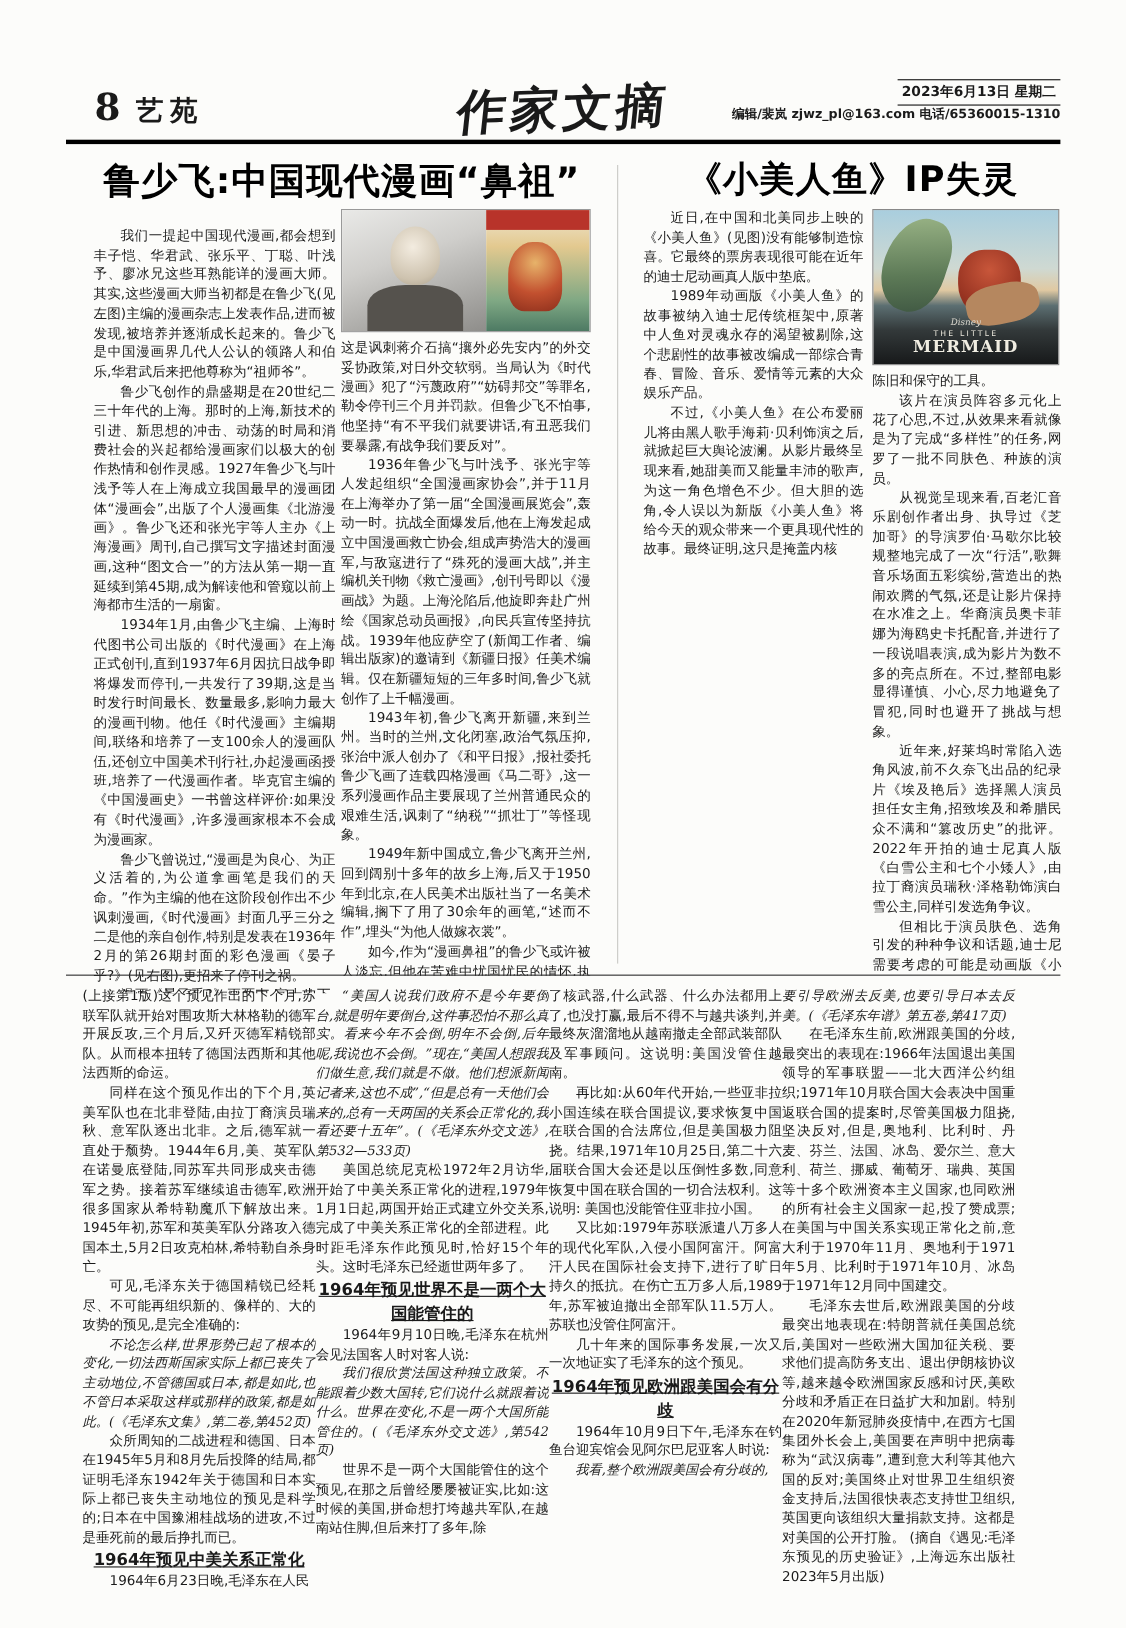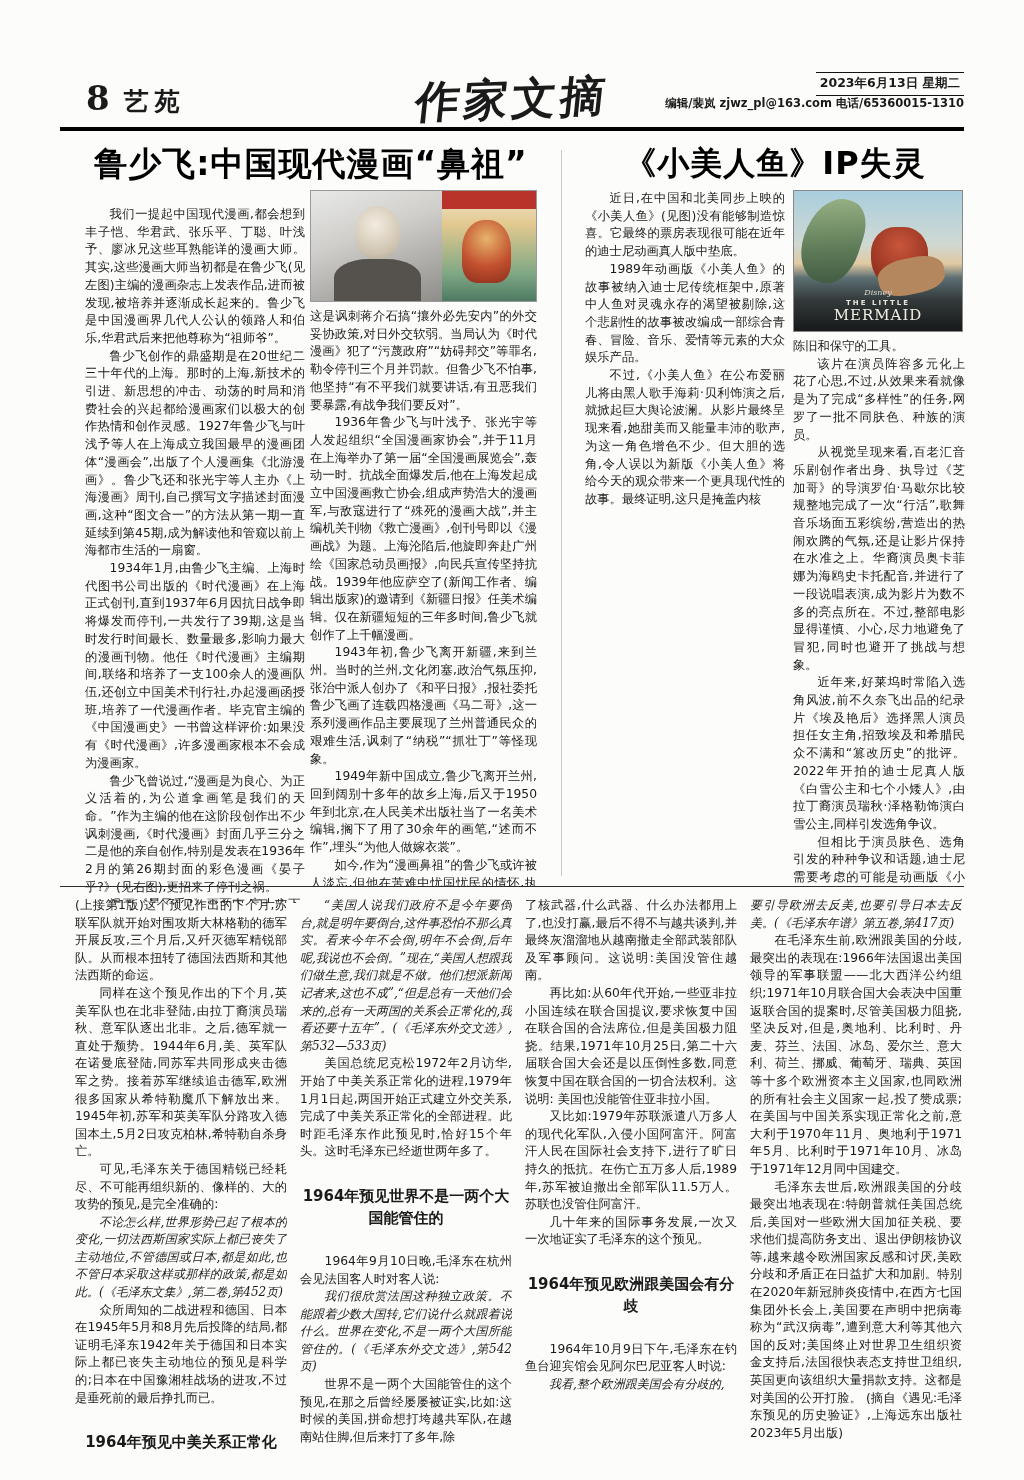--- a/index.html
+++ b/index.html
@@ -21,21 +21,21 @@
   .article{position:absolute;}
   .headline{font-weight:bold;color:#000;text-align:center;white-space:nowrap;}
   .left-art{left:85px;top:142px;width:452px;height:745px;}
   .left-art .headline{font-size:33px;letter-spacing:1px;}
   .right-art{left:585px;top:142px;width:380px;height:745px;}
   .right-art .headline{font-size:32px;letter-spacing:1px;}
   .colbox{position:absolute;overflow:hidden;font-size:12.3px;line-height:17.7px;text-align:justify;}
   .para{text-indent:2em;margin:0;}
   .para.noindent{text-indent:0;}
   .para.quote{font-family:"DejaVu Serif",serif;font-style:italic;font-size:12px;}
-  .subhead{font-weight:bold;font-size:15px;text-align:center;text-indent:0;margin:24px 0;line-height:22px;}
+  .subhead{font-weight:bold;font-size:15px;text-align:center;text-indent:0;margin:0 0;line-height:22px;text-decoration:underline;}
   .v-divider{position:absolute;left:561px;top:150px;height:726px;width:1px;background:#c9c9c5;}
   
   .photo{position:absolute;left:225px;top:48px;width:227px;height:112px;display:flex;
          border:1px solid #999;box-sizing:border-box;overflow:hidden;}
   .photo .portrait{flex:0 0 58%;position:relative;background:linear-gradient(160deg,#e9e9e7 0%,#cfcecb 40%,#8e8d8a 100%);}
   .photo .portrait .face{position:absolute;left:34%;top:14%;width:34%;height:48%;border-radius:50% 50% 45% 45%;
          background:radial-gradient(circle at 45% 35%,#f3ece0,#cdc2ae 70%,#a99f8d);}
   .photo .portrait .suit{position:absolute;left:18%;bottom:-4%;width:66%;height:42%;border-radius:40% 40% 0 0;
          background:#55524d;}
   .photo .cover{flex:1;position:relative;background:linear-gradient(180deg,#efe6d2 0%,#e3c98f 30%,#7fa884 75%,#4d7a63 100%);}
@@ -47,26 +47,26 @@
           box-sizing:border-box;overflow:hidden;background:linear-gradient(180deg,#a9cede 0%,#cfd9d2 38%,#e0c9a2 52%,#5c6f72 62%,#33393a 78%,#17191a 100%);}
   .poster .tail{position:absolute;left:6%;top:4%;width:34%;height:62%;border-radius:60% 40% 50% 50%;
         transform:rotate(18deg);background:linear-gradient(160deg,#9fb98a,#5d7a57 60%,#3c5440);}
   .poster .hair{position:absolute;left:46%;top:26%;width:34%;height:44%;border-radius:50% 50% 60% 60%;
         background:radial-gradient(circle at 50% 30%,#c8563a,#93301f 70%,#6d2013);}
   .poster .body{position:absolute;left:50%;top:48%;width:40%;height:26%;border-radius:40%;
         transform:rotate(-12deg);background:#b5875f;}
   .poster .brand{position:absolute;left:0;right:0;bottom:34px;text-align:center;color:#dcd9cf;
         font-family:"DejaVu Serif",serif;font-style:italic;font-size:8px;margin-top:40px;}
   .poster .t1{position:absolute;left:0;right:0;bottom:24px;text-align:center;color:#e8e5da;
-        font-size:7px;letter-spacing:2px;font-weight:bold;}
+        font-size:7px;letter-spacing:2px;font-weight:normal;}
   .poster .t2{position:absolute;left:0;right:0;bottom:7px;text-align:center;color:#f0ede2;
-        font-size:15px;letter-spacing:1px;font-weight:normal;font-family:"DejaVu Serif",serif;}
+        font-size:15px;letter-spacing:1px;font-weight:bold;font-family:"DejaVu Serif",serif;}
   
   .section-rule{position:absolute;left:60px;right:60px;top:886px;height:1px;background:#2b2b2b;}
-  .bottom{position:absolute;left:75px;top:897px;width:886px;height:572px;display:flex;gap:13px;}
+  .bottom{position:absolute;left:75px;top:897px;width:886px;height:572px;display:flex;}
   .bcol{flex:0 0 212px;overflow:hidden;font-size:12.3px;line-height:17.6px;text-align:justify;}
 </style>
 </head>
 <body>
 
 <div class="page">
 
   <div class="hdr-left">
     <span class="page-num">8</span>
     <span class="section-name">艺苑</span>

